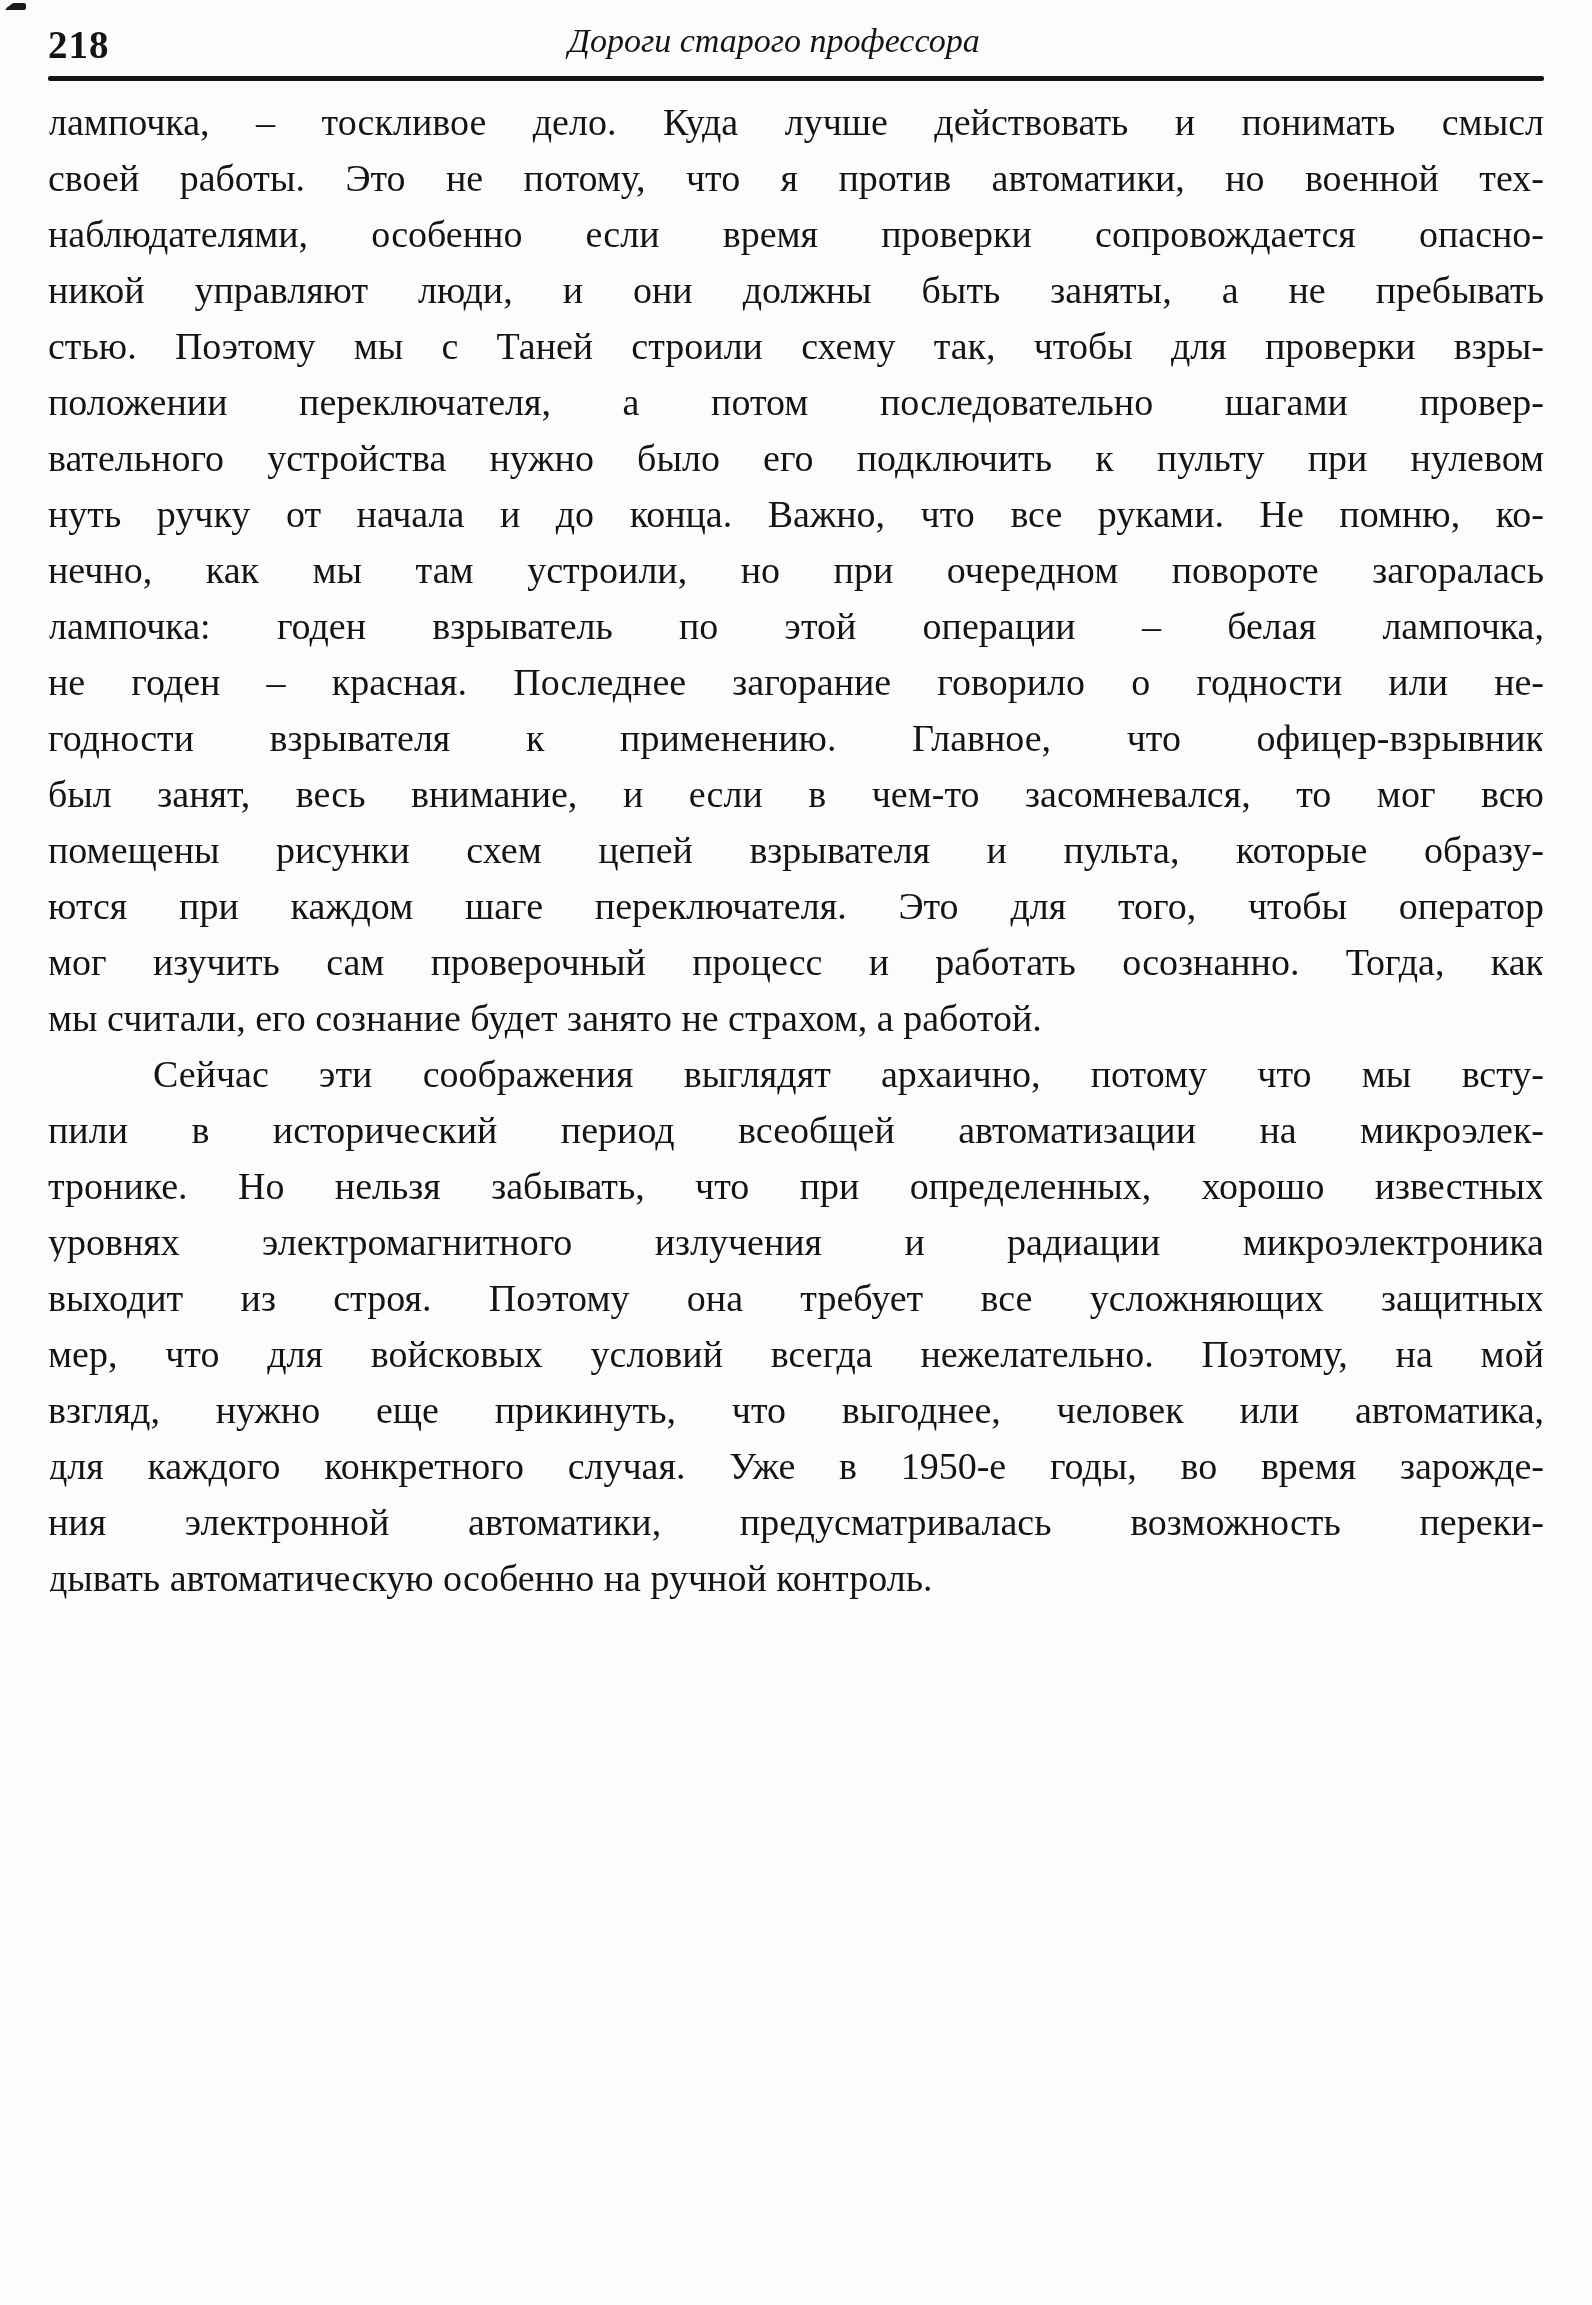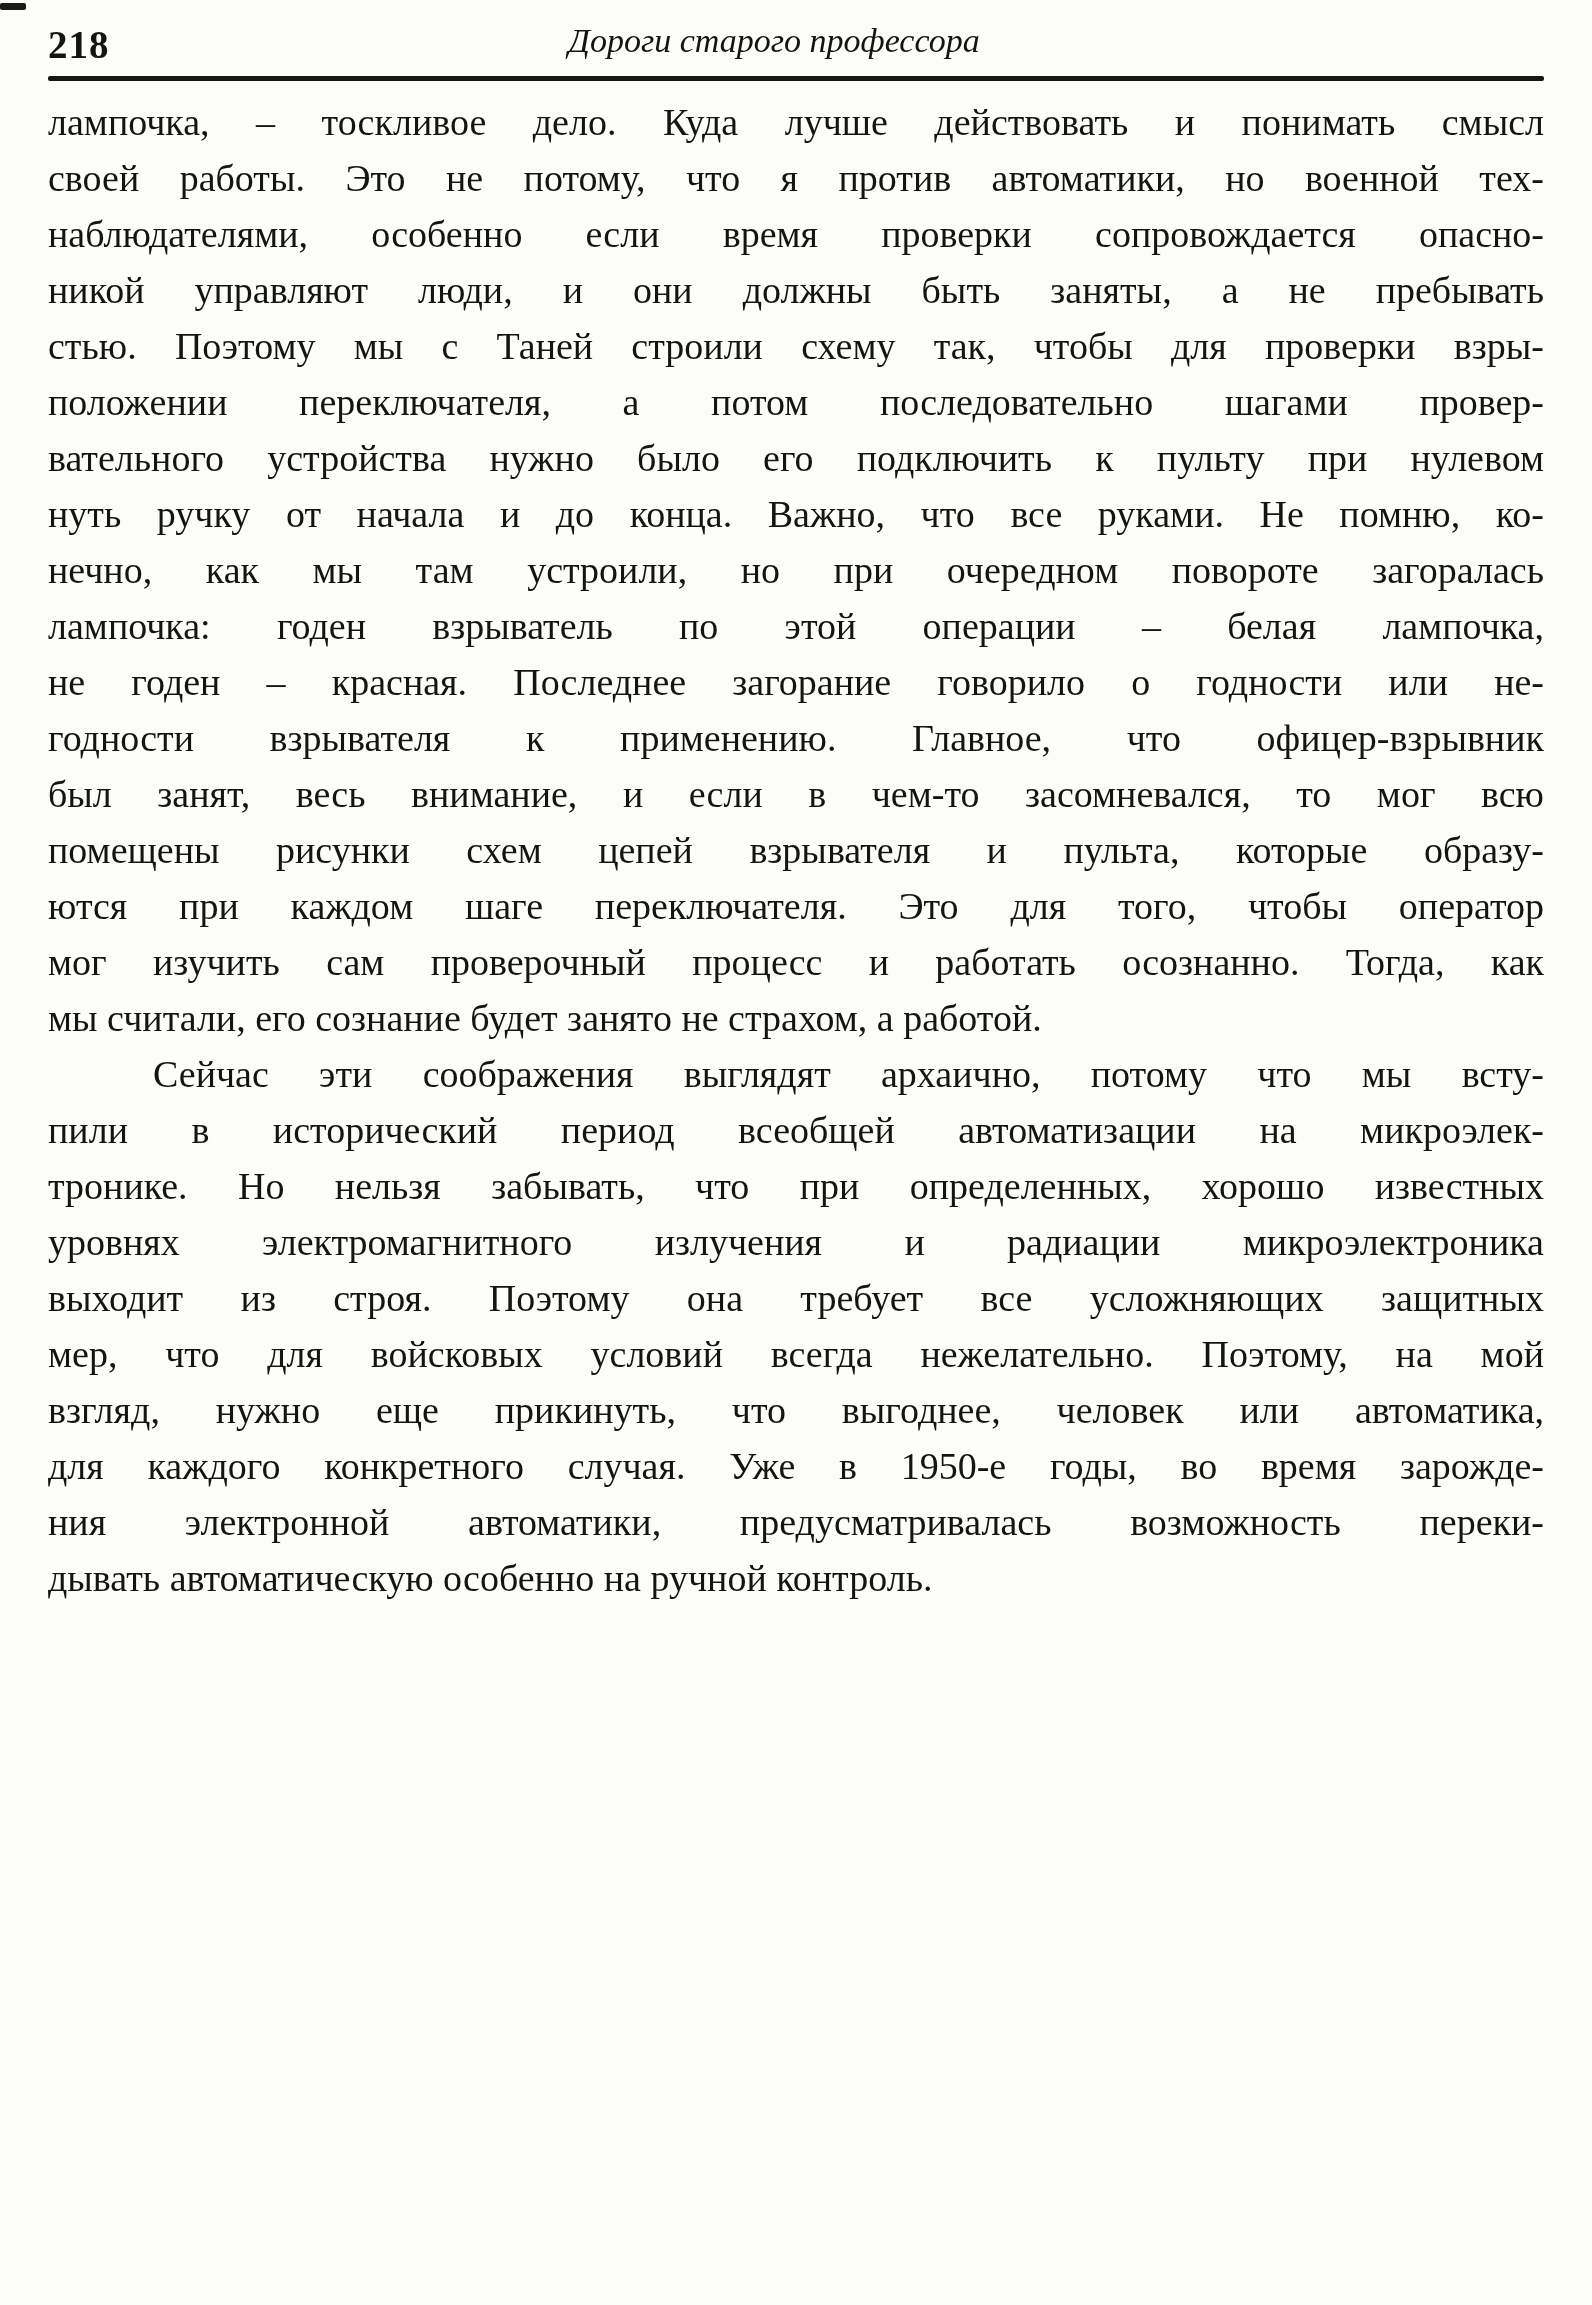--- a/index.html
+++ b/index.html
@@ -1,15 +1,15 @@
 <!DOCTYPE html>
 <html lang="ru"><head>
 <meta charset="utf-8">
 <style>
-  * { margin: 0; padding: 0; box-sizing: border-box; }
+  * { margin: 0; padding: 0; box-sizing: border-box; border-radius: 25px; }
   html, body { width: 1592px; }
   body {
     height: 2305px;
     background: #fcfcfb;
     color: #151413;
     font-family: "Liberation Serif", "DejaVu Serif", serif;
     overflow: hidden;
   }
   .page {
     position: relative;

